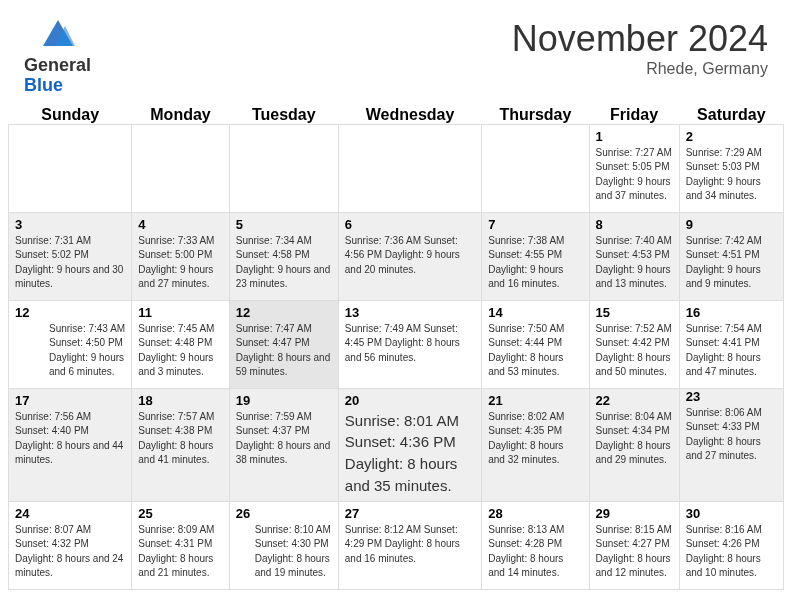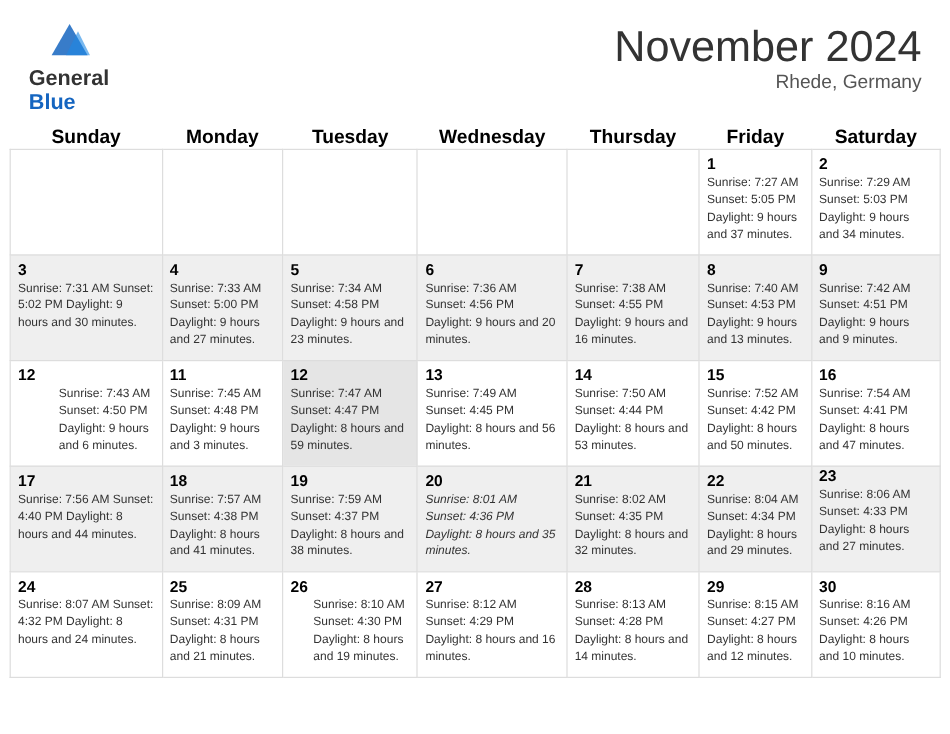--- a/index.html
+++ b/index.html
@@ -178,21 +178,21 @@
 Daylight: 8 hours and 41 minutes.</div>
           </td>
           <td style="background: rgb(239, 239, 239); vertical-align: top; padding: 4px 6px; border: 1px solid rgb(221, 221, 221); min-height: 80px; height: 88px;">
             <span class="day-num">19</span>
             <div class="day-info" style="font-size: 10px; line-height: 1.45; color: rgb(51, 51, 51);">Sunrise: 7:59 AM
 Sunset: 4:37 PM
 Daylight: 8 hours and 38 minutes.</div>
           </td>
           <td style="background: rgb(239, 239, 239); vertical-align: top; padding: 4px 6px; border: 1px solid rgb(221, 221, 221); min-height: 80px; height: 88px;">
             <span class="day-num">20</span>
-            <div class="day-info" style="font-size: 10px; line-height: 1.45; color: rgb(51, 51, 51); font-style: italic;">Sunrise: 8:01 AM
+            <div class="day-info" style="font-size: 15px; line-height: 1.45; color: rgb(51, 51, 51);">Sunrise: 8:01 AM
 Sunset: 4:36 PM
 Daylight: 8 hours and 35 minutes.</div>
           </td>
           <td style="background: rgb(239, 239, 239); vertical-align: top; padding: 4px 6px; border: 1px solid rgb(221, 221, 221); min-height: 80px; height: 88px;">
             <span class="day-num">21</span>
             <div class="day-info" style="font-size: 10px; line-height: 1.45; color: rgb(51, 51, 51);">Sunrise: 8:02 AM
 Sunset: 4:35 PM
 Daylight: 8 hours and 32 minutes.</div>
           </td>
           <td style="background: rgb(239, 239, 239); vertical-align: top; padding: 4px 6px; border: 1px solid rgb(221, 221, 221); min-height: 80px; height: 88px;">

